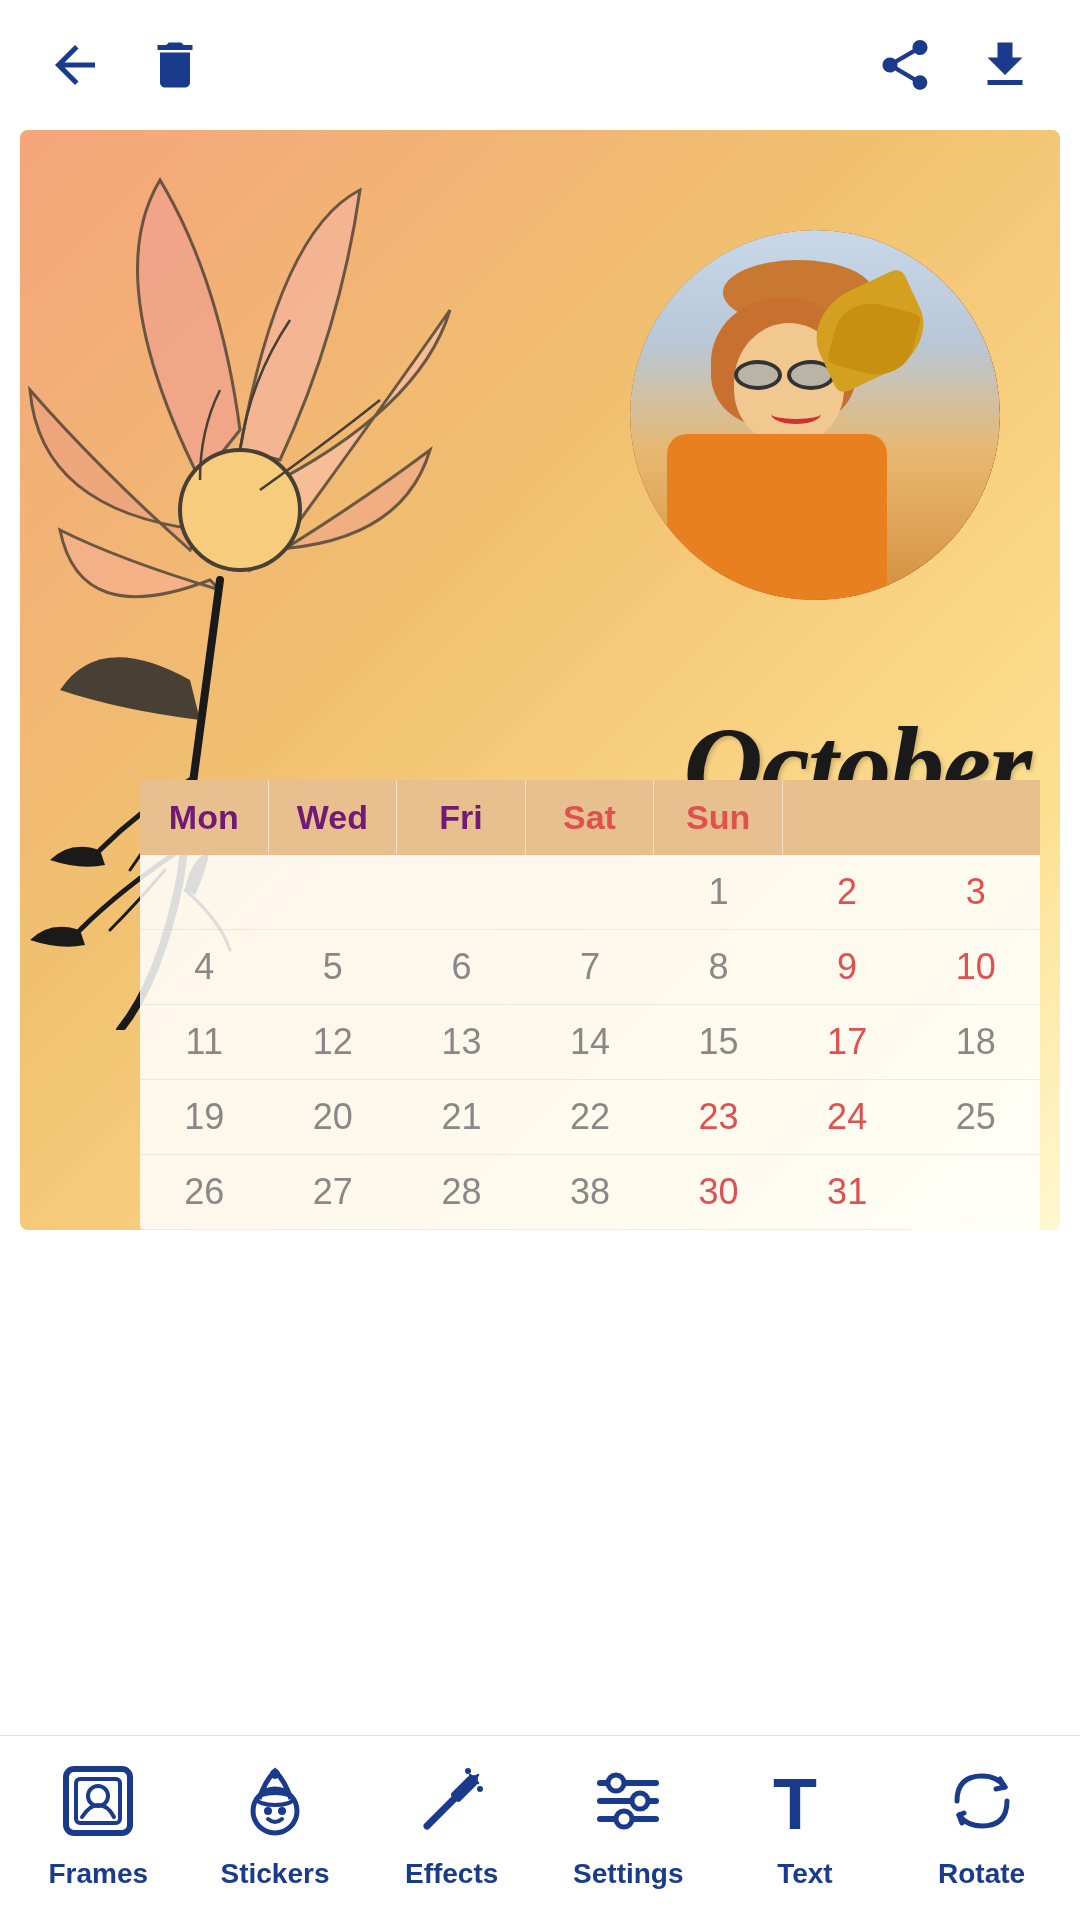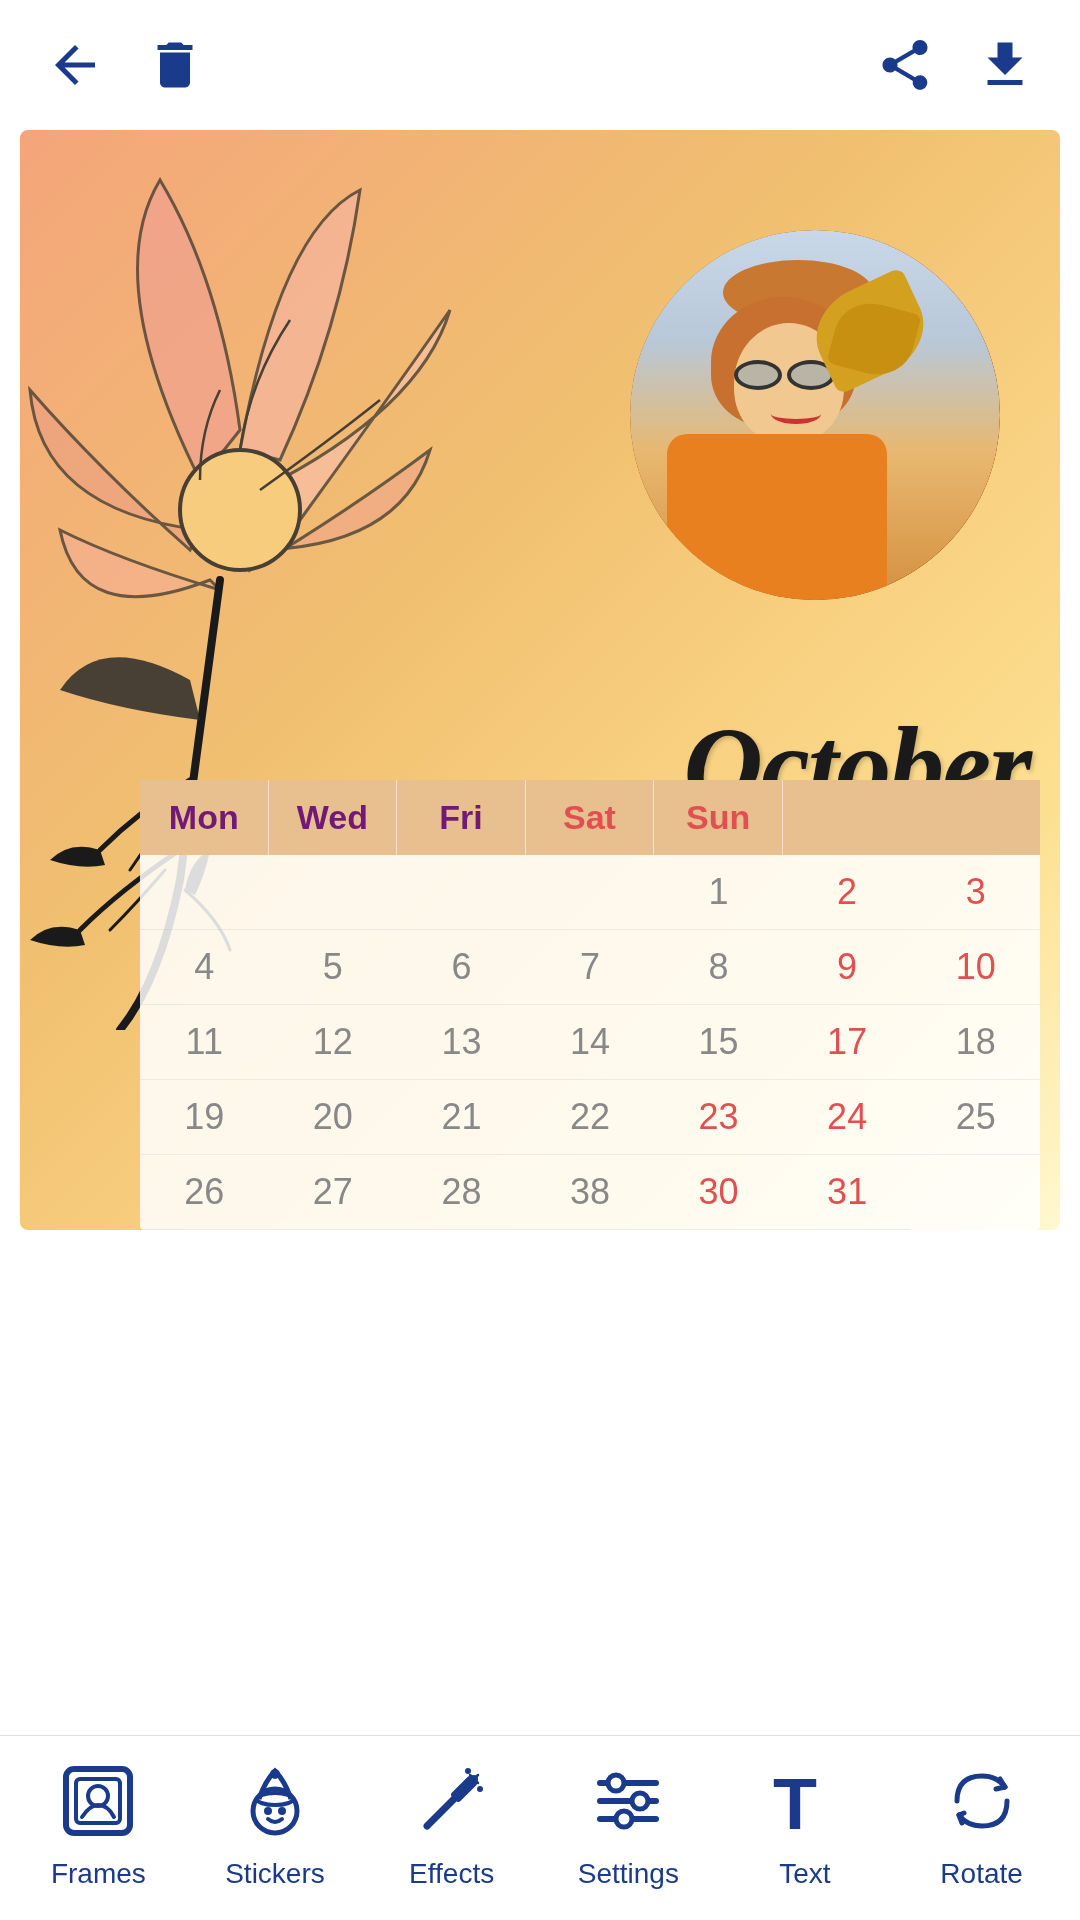--- a/index.html
+++ b/index.html
@@ -212,21 +212,21 @@
       align-items: center;
       justify-content: center;
     }
     .nav-icon svg {
       width: 80px;
       height: 80px;
     }
     .nav-label {
       font-size: 28px;
       color: #1a3a8c;
-      font-weight: 400;
+      font-weight: 700;
     }
   </style>
 </head>
 <body>
 
 <div class="top-toolbar">
   <div class="toolbar-left">
     <div class="toolbar-icon">
       <svg viewBox="0 0 24 24" xmlns="http://www.w3.org/2000/svg">
         <path d="M20 11H7.83l5.59-5.59L12 4l-8 8 8 8 1.41-1.41L7.83 13H20v-2z"></path>

